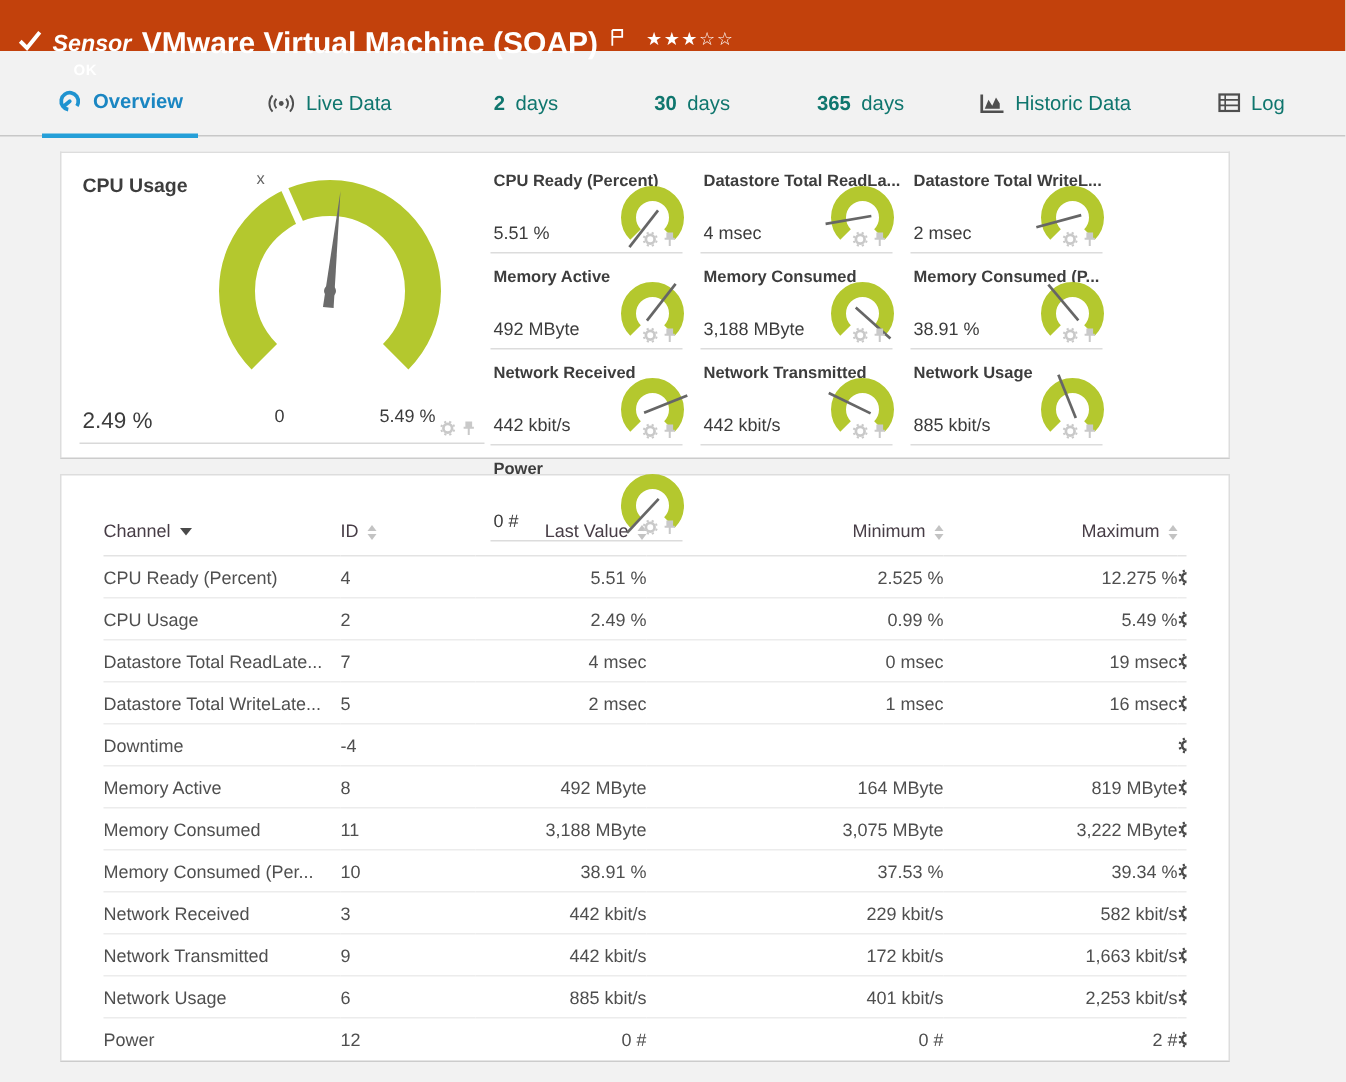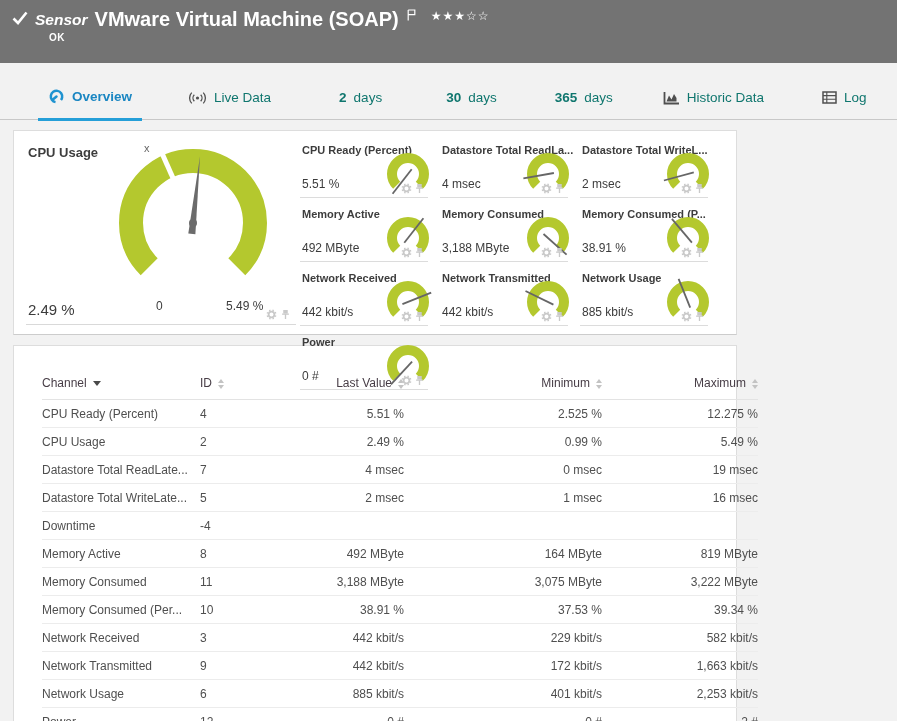--- a/index.html
+++ b/index.html
@@ -1,44 +1,44 @@
 <!DOCTYPE html>
 <html><head>
 <meta charset="utf-8">
 <style>
   html,body{margin:0;padding:0}
   body{width:897px;height:721px;overflow:hidden;background:#f2f2f2;
        font-family:"Liberation Sans",sans-serif;color:#3c3c3c}
   
-  .statusbar{background:#737373;height:63px;box-sizing:border-box;padding:8px 12px 0;color:#fff}
+  .statusbar{background:#c2410c;height:34px;box-sizing:border-box;padding:18px 12px 0;color:#fff}
   .row1{display:flex;align-items:center;gap:7px}
   .stype{font-style:italic;font-weight:700;font-size:15.5px}
   .stitle{font-weight:700;font-size:20px}
   .flagwrap{display:flex;margin:-10px 0 0 1px}
   .stars{font-size:12px;letter-spacing:1px;margin:-8px 0 0 8px;cursor:pointer}
   .ok{margin:1px 0 0 37px;font-size:10px;font-weight:700;letter-spacing:.4px}
   
   .tabbar{display:flex;align-items:flex-end;height:57px;border-bottom:1px solid #c8c8c8;
-          padding-left:38px;background:#f2f2f2;box-sizing:border-box}
+          padding-left:28px;background:#f2f2f2;box-sizing:border-box}
   .tab{display:flex;align-items:center;gap:7px;font-size:13.5px;color:#0f766e;
        padding:0 10px 13px;border-bottom:3px solid transparent;margin-bottom:-2px;
        cursor:pointer;white-space:nowrap}
   .tab .tab-ic{display:flex;color:#4f4f4f}
   .tab .tab-strong{font-weight:700}
   .tab.active{color:#1a86c2;font-weight:700;border-bottom-color:#259fd8}
   .tab.active .tab-ic{color:#1f93d0}
   #tabs .tab:nth-child(2){margin-left:36px}
   #tabs .tab:nth-child(3){margin-left:48px}
   #tabs .tab:nth-child(4){margin-left:44px}
   #tabs .tab:nth-child(5){margin-left:38px}
   #tabs .tab:nth-child(6){margin-left:30px}
   #tabs .tab:nth-child(7){margin-left:38px}
   #tabs .tab:nth-child(8){margin-left:38px}
   
-  .card{margin-left:13px;width:724px;background:#fff;border:1px solid #ddd;
+  .card{margin-left:40px;width:780px;background:#fff;border:1px solid #ddd;
         border-bottom-color:#ccc;box-sizing:border-box}
   .gauges-card{margin-top:10px;height:205px;display:flex;padding:6px}
   .table-card{margin-top:10px;height:392px;padding-top:30px}
   
   .tile-main{position:relative;width:278px;flex:none}
   .t-title{position:absolute;top:8px;left:8px;font-size:13px;font-weight:700;color:#3d3d3d}
   .t-gauge-main{position:absolute;left:98px;top:8px}
   .t-value-main{position:absolute;left:8px;bottom:10px;font-size:15px;color:#3c3c3c}
   .t-min{position:absolute;left:136px;bottom:15px;font-size:12px}
   .t-max{position:absolute;left:206px;bottom:15px;font-size:12px}

